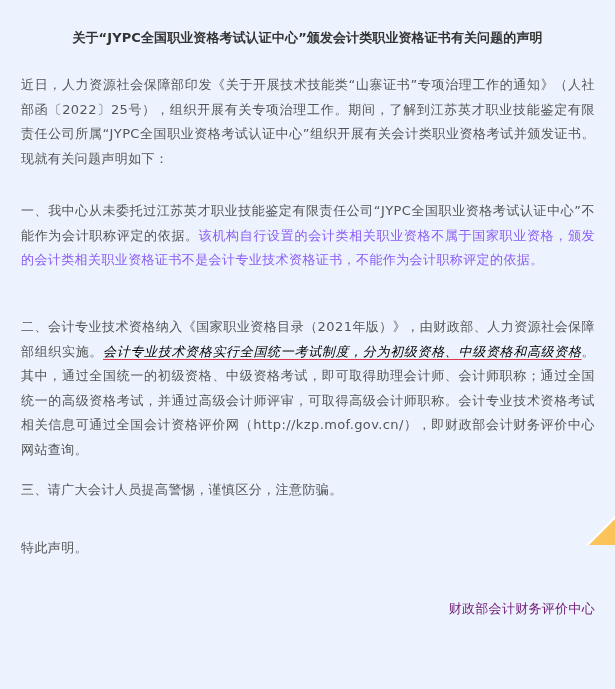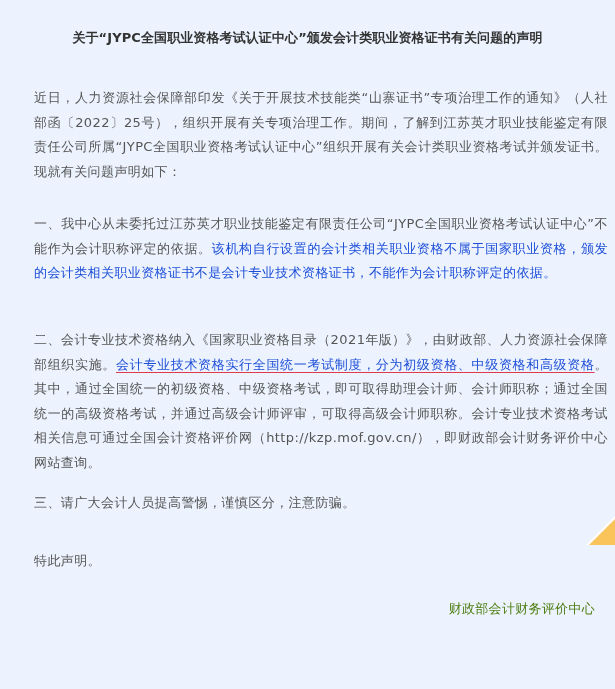--- a/index.html
+++ b/index.html
@@ -37,41 +37,42 @@
     }
     .para {
       position: absolute;
       left: 21px;
       width: 574px;
       font-size: 13px;
       line-height: 24.5px;
       color: #555555;
       text-align: justify;
       letter-spacing: 0.4px;
-      margin: 13px;
+      margin: 0;
     }
     .p-intro { top: 73px; }
     .p-one { top: 199px; }
     .p-two { top: 315px; }
     .p-three { top: 478px; }
     .p-closing { top: 536px; }
     .red {
-      color: #1d4ed8;
+      color: #8b5cf6;
     }
     .red-link {
-      color: #1d4ed8;
+      color: #000000;
       text-decoration: underline;
       text-decoration-color: #e0384c;
       text-underline-offset: 3px;
+      font-style: italic;
     }
     .sign {
       position: absolute;
       right: 20px;
       font-size: 13px;
-      color: #4d7c0f;
+      color: #701a75;
       text-align: right;
       white-space: nowrap;
       letter-spacing: 0.3px;
     }
     .sign-org { top: 600px; }
     .sign-date { top: 630px; }
     .corner {
       position: absolute;
       right: 0;
       bottom: 0;

